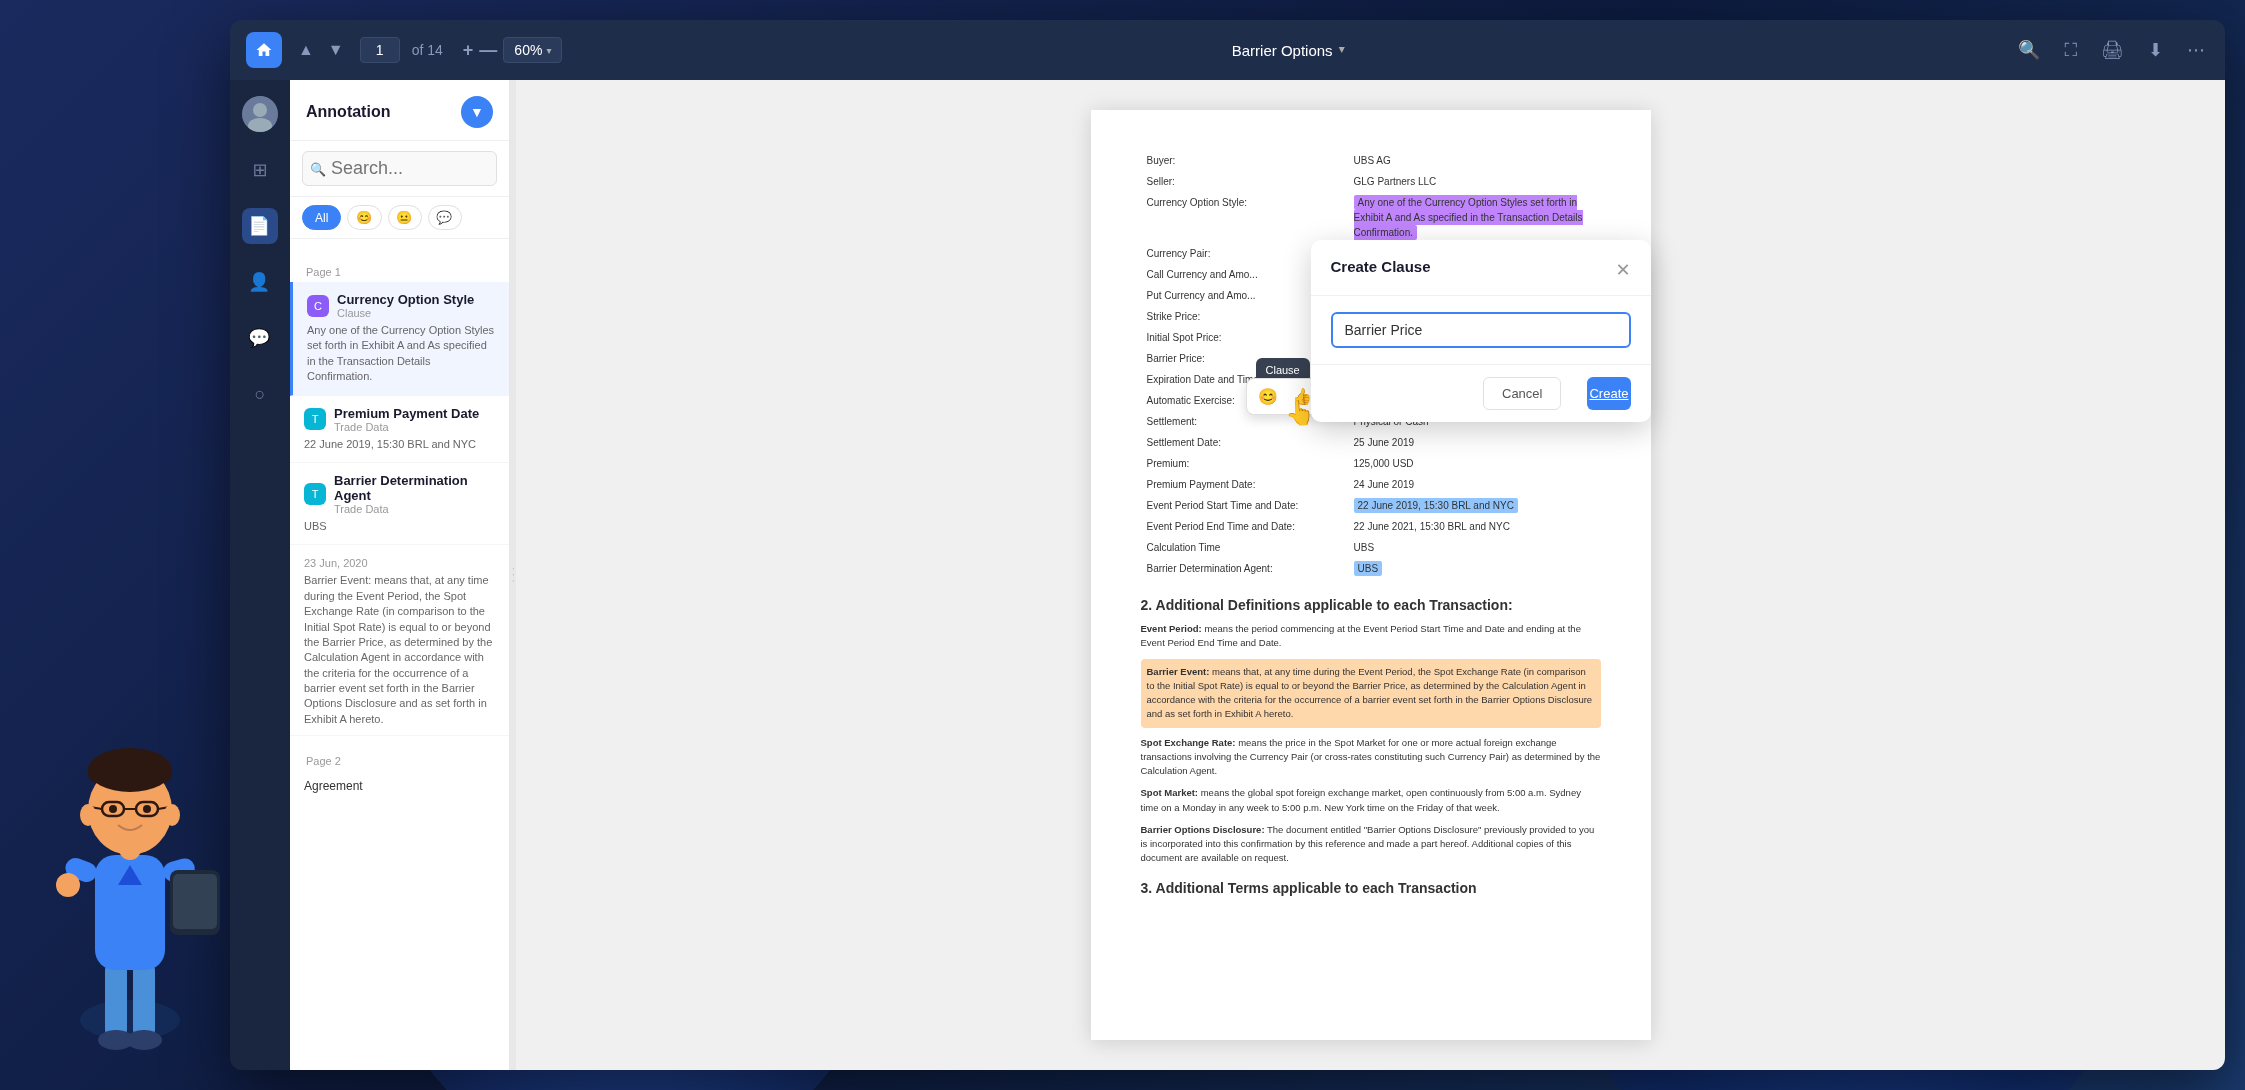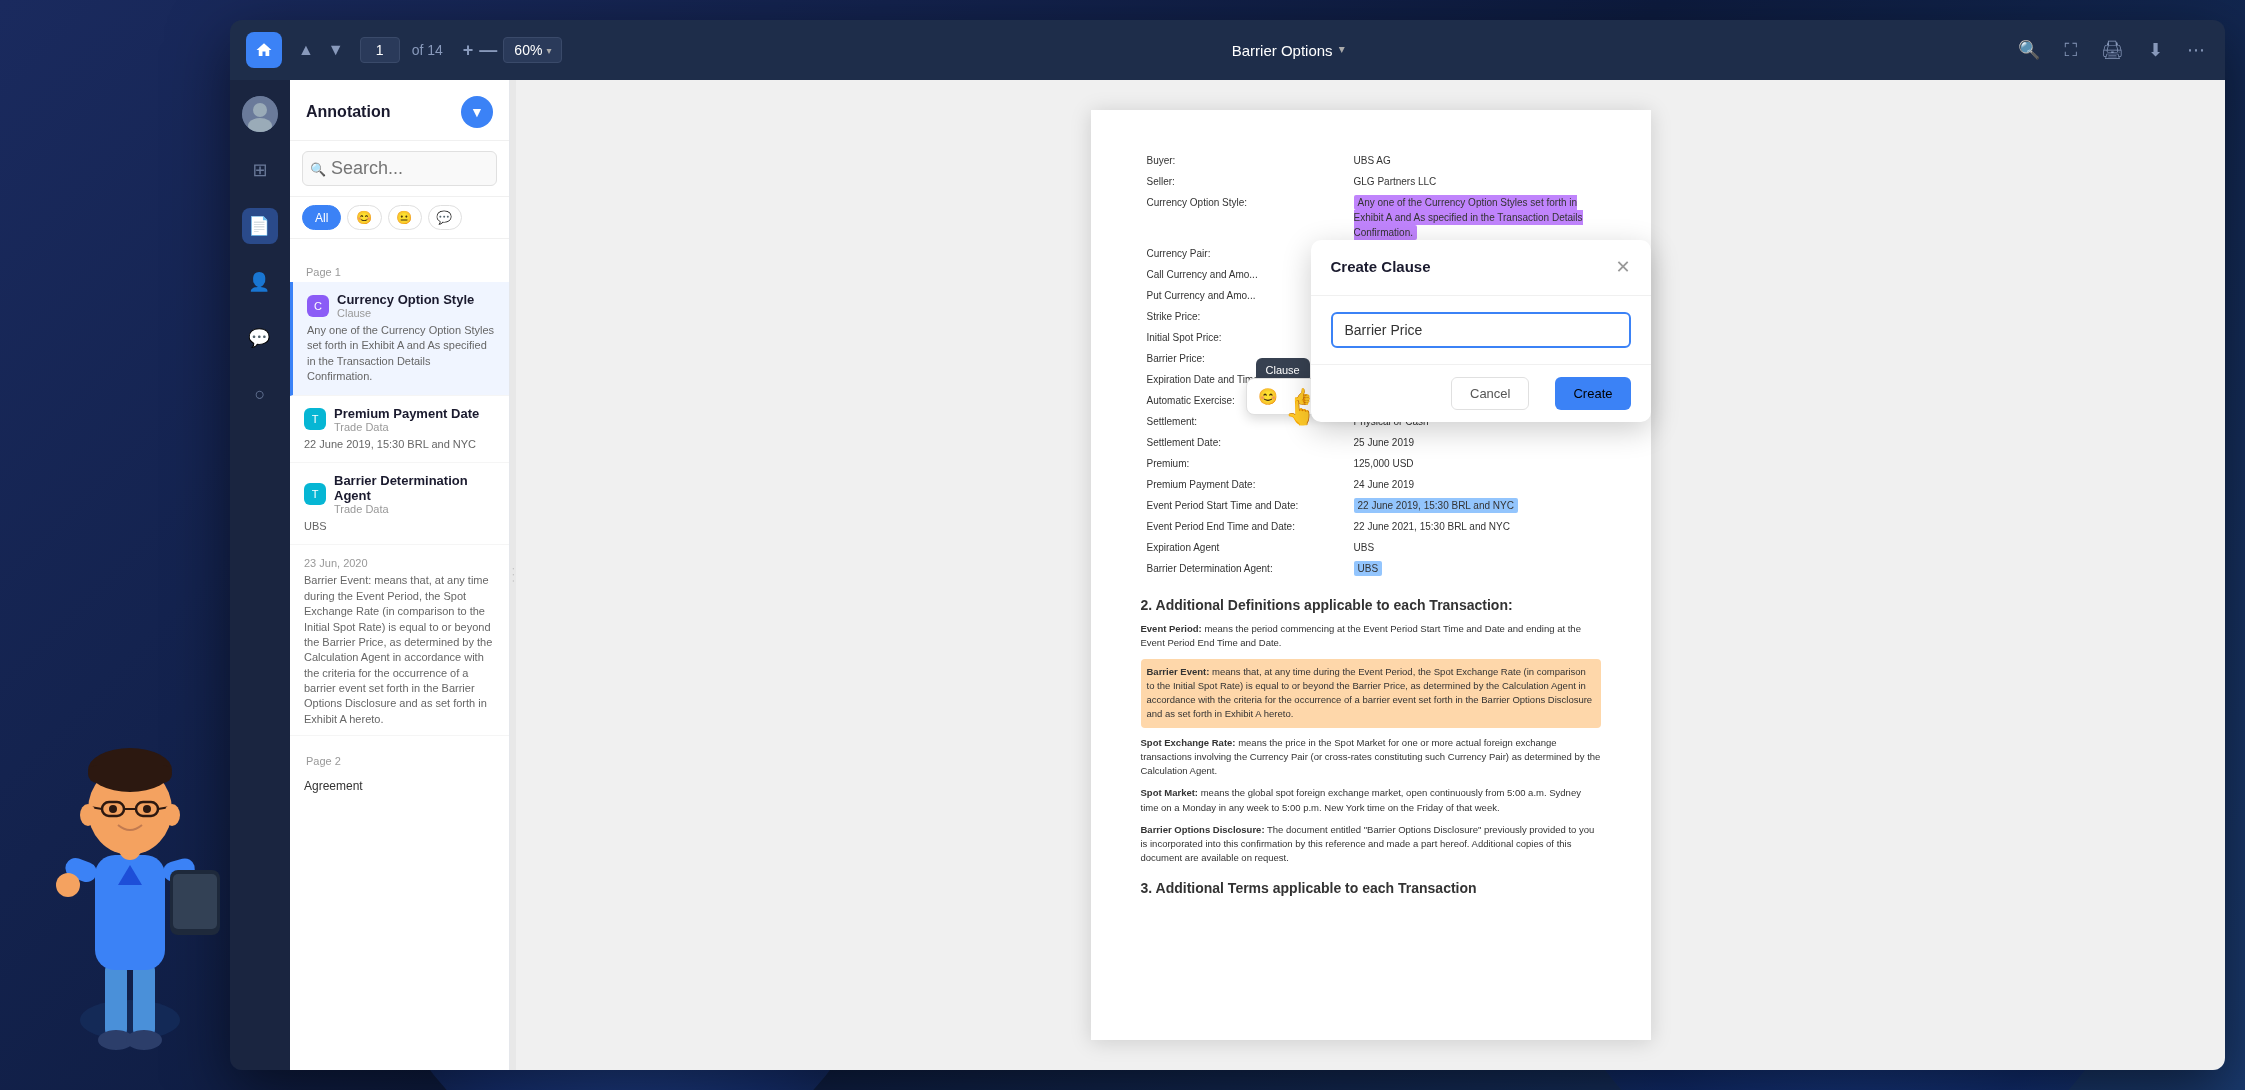--- a/index.html
+++ b/index.html
@@ -476,21 +476,21 @@
       background: white;
       border-radius: 10px;
       box-shadow: 0 8px 30px rgba(0,0,0,0.2);
       z-index: 20;
       overflow: hidden;
     }
     .dialog-header {
       padding: 16px 20px;
       border-bottom: 1px solid #f0f0f0;
       display: flex;
-      align-items: center;
+      align-items: flex-end;
       justify-content: space-between;
     }
     .dialog-title {
       font-size: 15px;
       font-weight: 600;
       color: #1a1a2e;
     }
     .dialog-close {
       background: none;
       border: none;
@@ -521,28 +521,29 @@
     .btn-cancel {
       padding: 8px 18px;
       border: 1px solid #e0e0e0;
       border-radius: 6px;
       background: white;
       color: #555;
       cursor: pointer;
       font-size: 13px;
     }
     .btn-create {
-      padding: 8px 18px;
+      padding: 8px 2px;
       border: none;
       border-radius: 6px;
       background: #3b82f6;
-      color: #000000;
+      color: #ffffff;
       cursor: pointer;
       font-size: 13px;
       font-weight: 500;
+      text-decoration: underline;
     }
 
     
     .character-area {
       position: absolute;
       bottom: 0;
       left: 30px;
       width: 200px;
       height: 420px;
       z-index: 5;
@@ -792,21 +793,21 @@
             <td>Event Period Start Time and Date:</td>
             <td>
               <span class="highlight-blue">22 June 2019, 15:30 BRL and NYC</span>
             </td>
           </tr>
           <tr>
             <td>Event Period End Time and Date:</td>
             <td>22 June 2021, 15:30 BRL and NYC</td>
           </tr>
           <tr>
-            <td>Expiration Agent</td>
+            <td>Calculation Time</td>
             <td>UBS</td>
           </tr>
           <tr>
             <td>Barrier Determination Agent:</td>
             <td>
               <span class="highlight-blue">UBS</span>
             </td>
           </tr>
         </tbody>
           </table>

